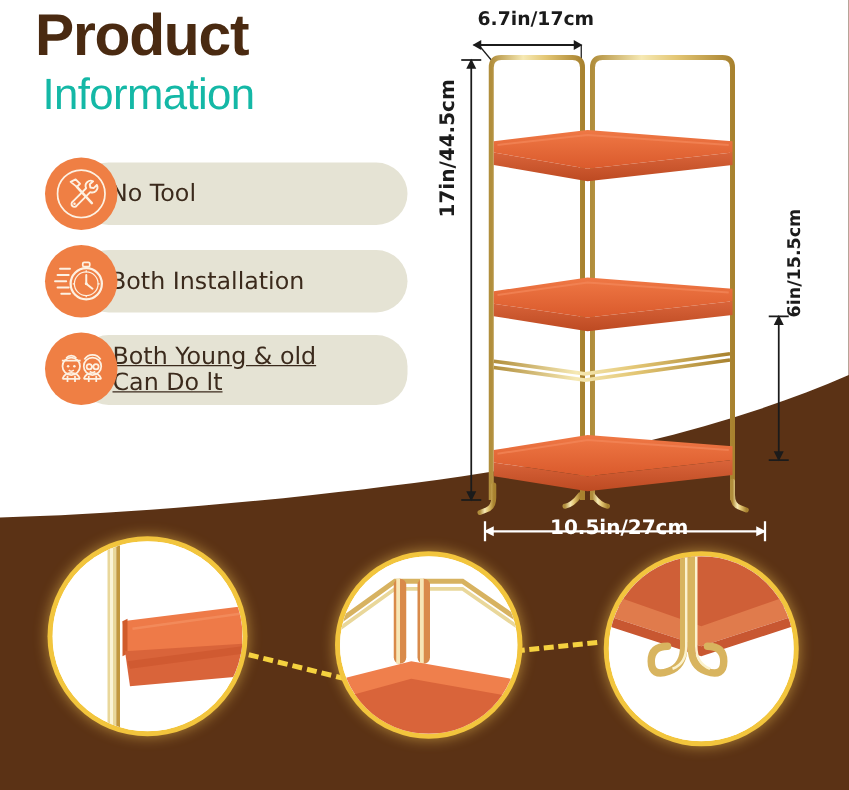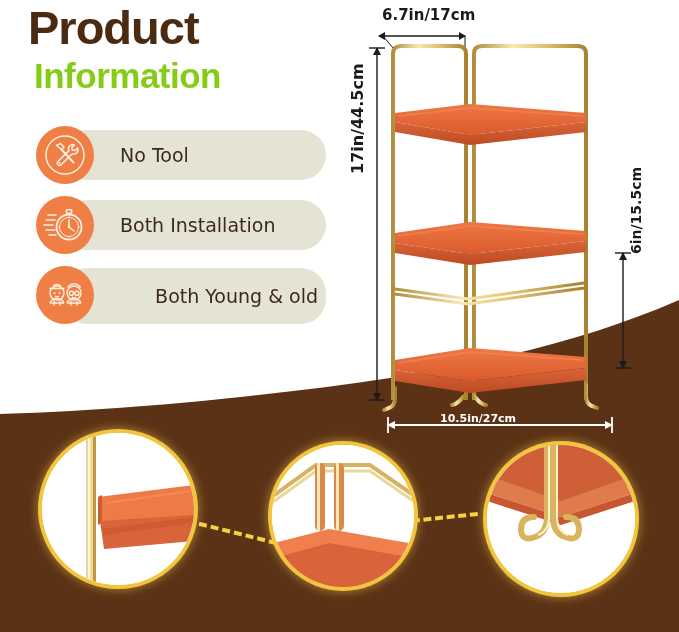--- a/index.html
+++ b/index.html
@@ -16,58 +16,58 @@
   
   .white-panel { position:absolute; left:0; top:0; width:679px; height:430px; }
 
   
   .headline { position:absolute; left:28px; top:2px; width:300px; }
   .headline .l1 {
     font-size:47px; font-weight:bold; color:#4a2a11;
     letter-spacing:-1px; line-height:52px;
   }
   .headline .l2 {
-    font-size:35px; font-weight:bold; color:#84cc16;
+    font-size:35px; font-weight:normal; color:#14b8a6;
     letter-spacing:-0.5px; line-height:44px; margin-left:6px;
   }
 
   
   .features { position:absolute; left:36px; top:126px; width:290px; }
   .feature { position:relative; height:58px; margin-bottom:12px; }
   .pill {
     position:absolute; left:26px; top:4px; right:0; height:50px;
     background:#e5e3d4; border-radius:25px;
     display:flex; align-items:center;
-    padding-left:58px; padding-right:8px;
+    padding-left:26px; padding-right:8px;
   }
   .pill.two-line { height:56px; top:2px; }
   .pill-text {
     font-size:19px; color:#3b2a1c; line-height:21px;
     font-family:"DejaVu Sans", sans-serif;
   }
-  .pill-text.center { text-align:right; width:100%; padding-left:2px;}
+  .pill-text.center { text-align:left; width:100%; padding-left:2px;text-decoration:underline;}
   .badge {
     position:absolute; left:0; top:0; width:58px; height:58px;
     border-radius:50%; background:#ef7f44; z-index:3;
     display:flex; align-items:center; justify-content:center;
   }
   .badge svg { display:block; }
 
   
   .drawing { position:absolute; left:340px; top:0; width:339px; height:450px; }
   .dim-label {
     position:absolute; font-family:"DejaVu Sans", sans-serif;
     font-weight:bold; color:#1b1b1b; white-space:nowrap;
   }
   .dim-top   { left:42px;  top:6px;  font-size:15px; }
   .dim-left  { left:8px;   top:174px; font-size:16px;
                transform:rotate(-90deg); transform-origin:left top; }
   .dim-right { left:288px; top:254px; font-size:14px;
                transform:rotate(-90deg); transform-origin:left top; }
-  .dim-bottom{ left:100px; top:412px; font-size:11px; color:#ffffff;text-align:center; }
+  .dim-bottom{ left:100px; top:412px; font-size:16px; color:#ffffff;text-align:center; }
 
   
   .callouts { position:absolute; left:0; top:420px; width:679px; height:212px; }
   .callout { position:absolute; border-radius:50%; overflow:hidden;
              box-shadow:0 0 0 4px #f2c53d, 0 0 10px 5px rgba(255,210,90,.45);
              background:#ffffff; }
   .callout svg { display:block; }
 
   .dash { position:absolute; height:0; border-top:4px dashed #f5d23f; }
 </style>
@@ -138,20 +138,21 @@
             <line x1="35" y1="24" x2="36.8" y2="24"></line>
           </g>
         </svg>
       </div>
     </div>
 
     <div class="feature">
       <div class="pill two-line">
         <span class="pill-text center">
           <span>Both Young &amp; old</span><br>
+          <span>Can Do lt</span>
         </span>
       </div>
       <div class="badge">
         <svg width="44" height="40" viewBox="0 0 44 40">
 
           <g fill="none" stroke="#fdf1e2" stroke-width="1.4" stroke-linejoin="round">
             <circle cx="14" cy="18" r="7"></circle>
             <path d="M6.5 13.5 h15 M10 11.4 a5 5 0 0 1 8 0"></path>
             <path d="M7 28 a7.6 7.6 0 0 1 14 0"></path>
             <path d="M7 28 h14 M11 25.5 v5 M17 25.5 v5"></path>

